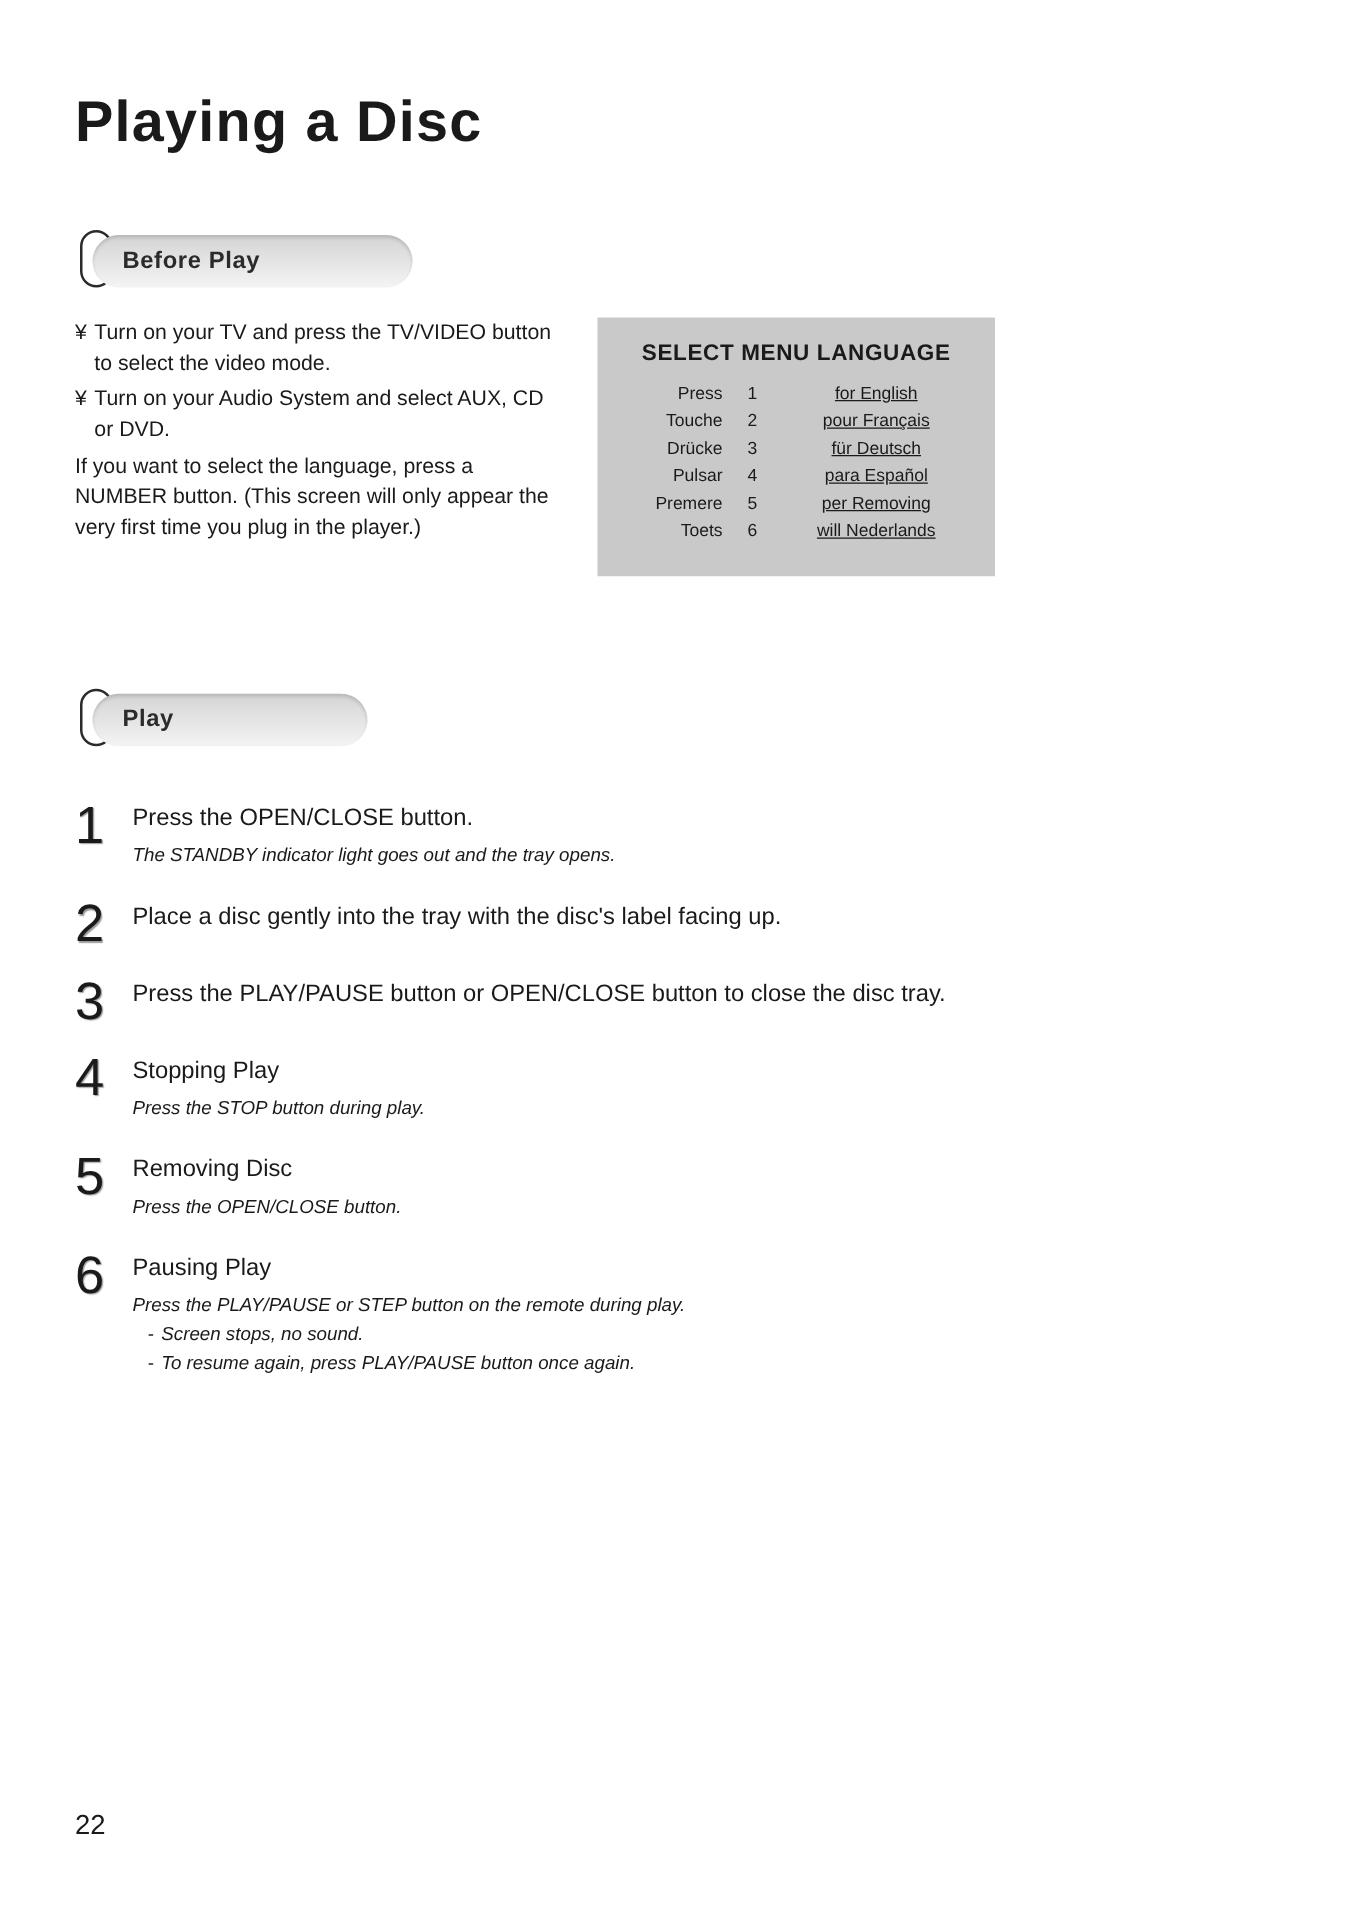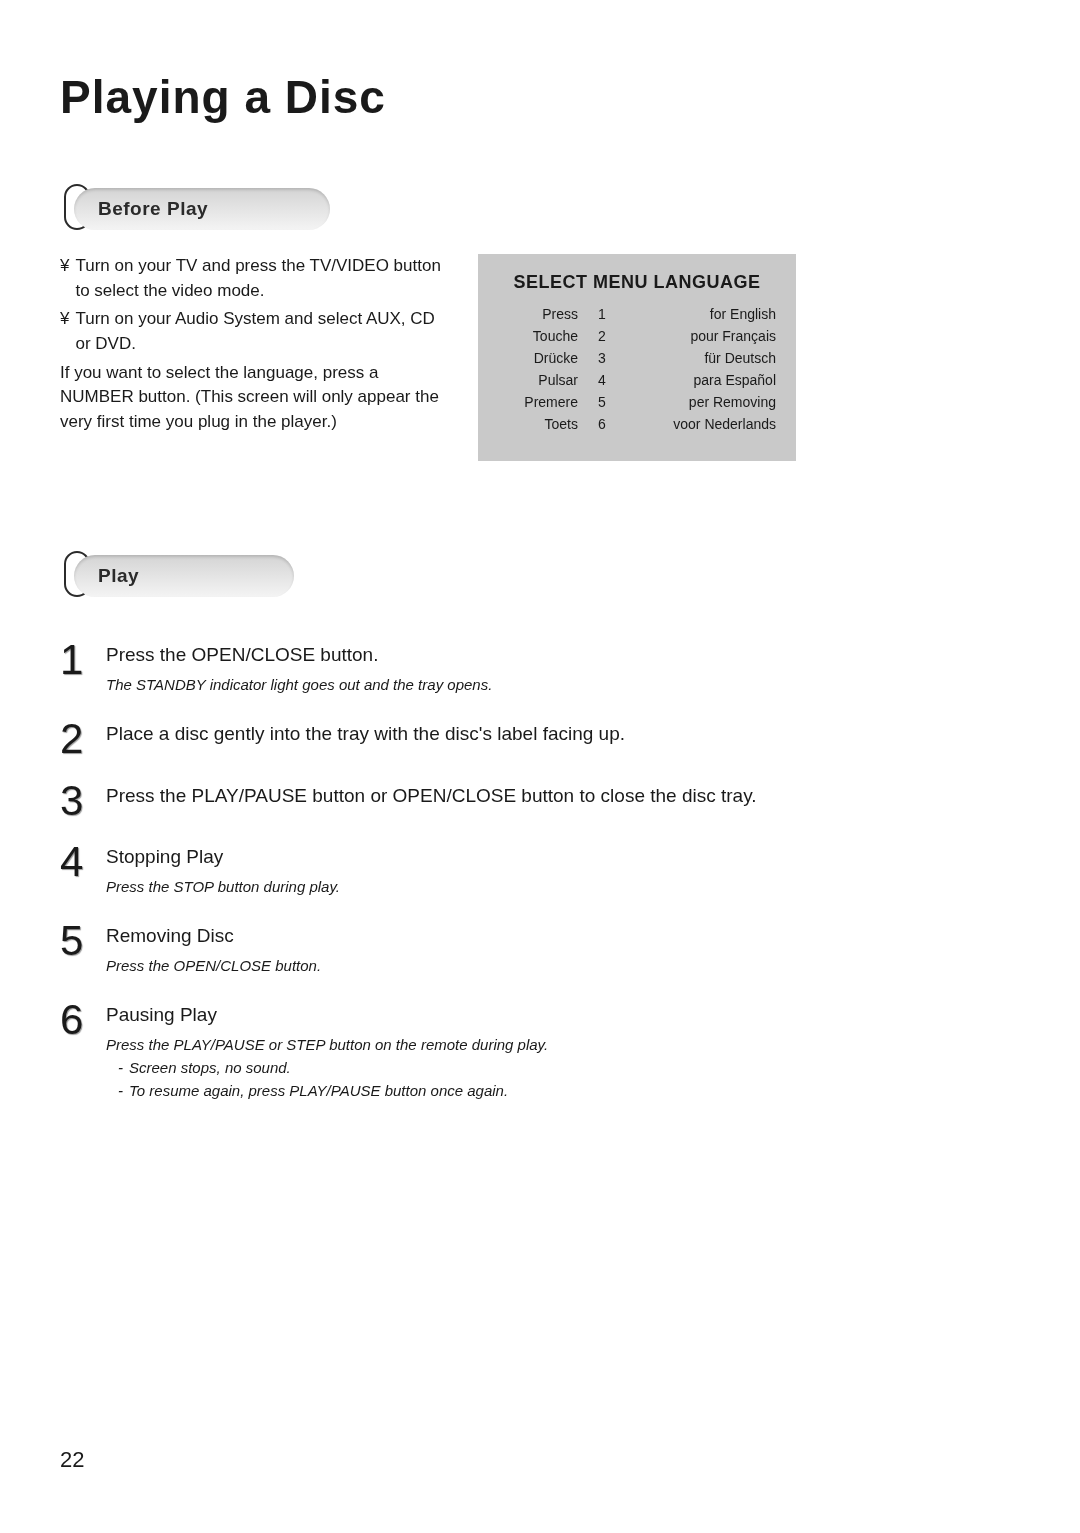--- a/index.html
+++ b/index.html
@@ -90,21 +90,21 @@
     width: 100%;
     border-collapse: collapse;
     font-size: 14px;
   }
   .lang-table td {
     padding: 3px 6px;
     white-space: nowrap;
   }
   .lang-table td.c-press { text-align: right; width: 80px; }
   .lang-table td.c-num   { text-align: center; width: 24px; }
-  .lang-table td.c-lang  { text-align: right; }
+  .lang-table td.c-lang  { text-align: center; text-decoration: underline; }
   .space-block {
     height: 90px;
   }
   
   .steps {
     margin-top: 18px;
   }
   .step {
     display: flex;
     align-items: flex-start;
@@ -198,21 +198,21 @@
             <td class="c-lang">para Español</td>
           </tr>
           <tr>
             <td class="c-press">Premere</td>
             <td class="c-num">5</td>
             <td class="c-lang">per Removing</td>
           </tr>
           <tr>
             <td class="c-press">Toets</td>
             <td class="c-num">6</td>
-            <td class="c-lang">voor  Nederlands</td>
+            <td class="c-lang">will  Nederlands</td>
           </tr>
         </tbody>
       </table>
     </div>
   </div>
 
   <div class="space-block"></div>
 
   
   <div class="section-pill">

